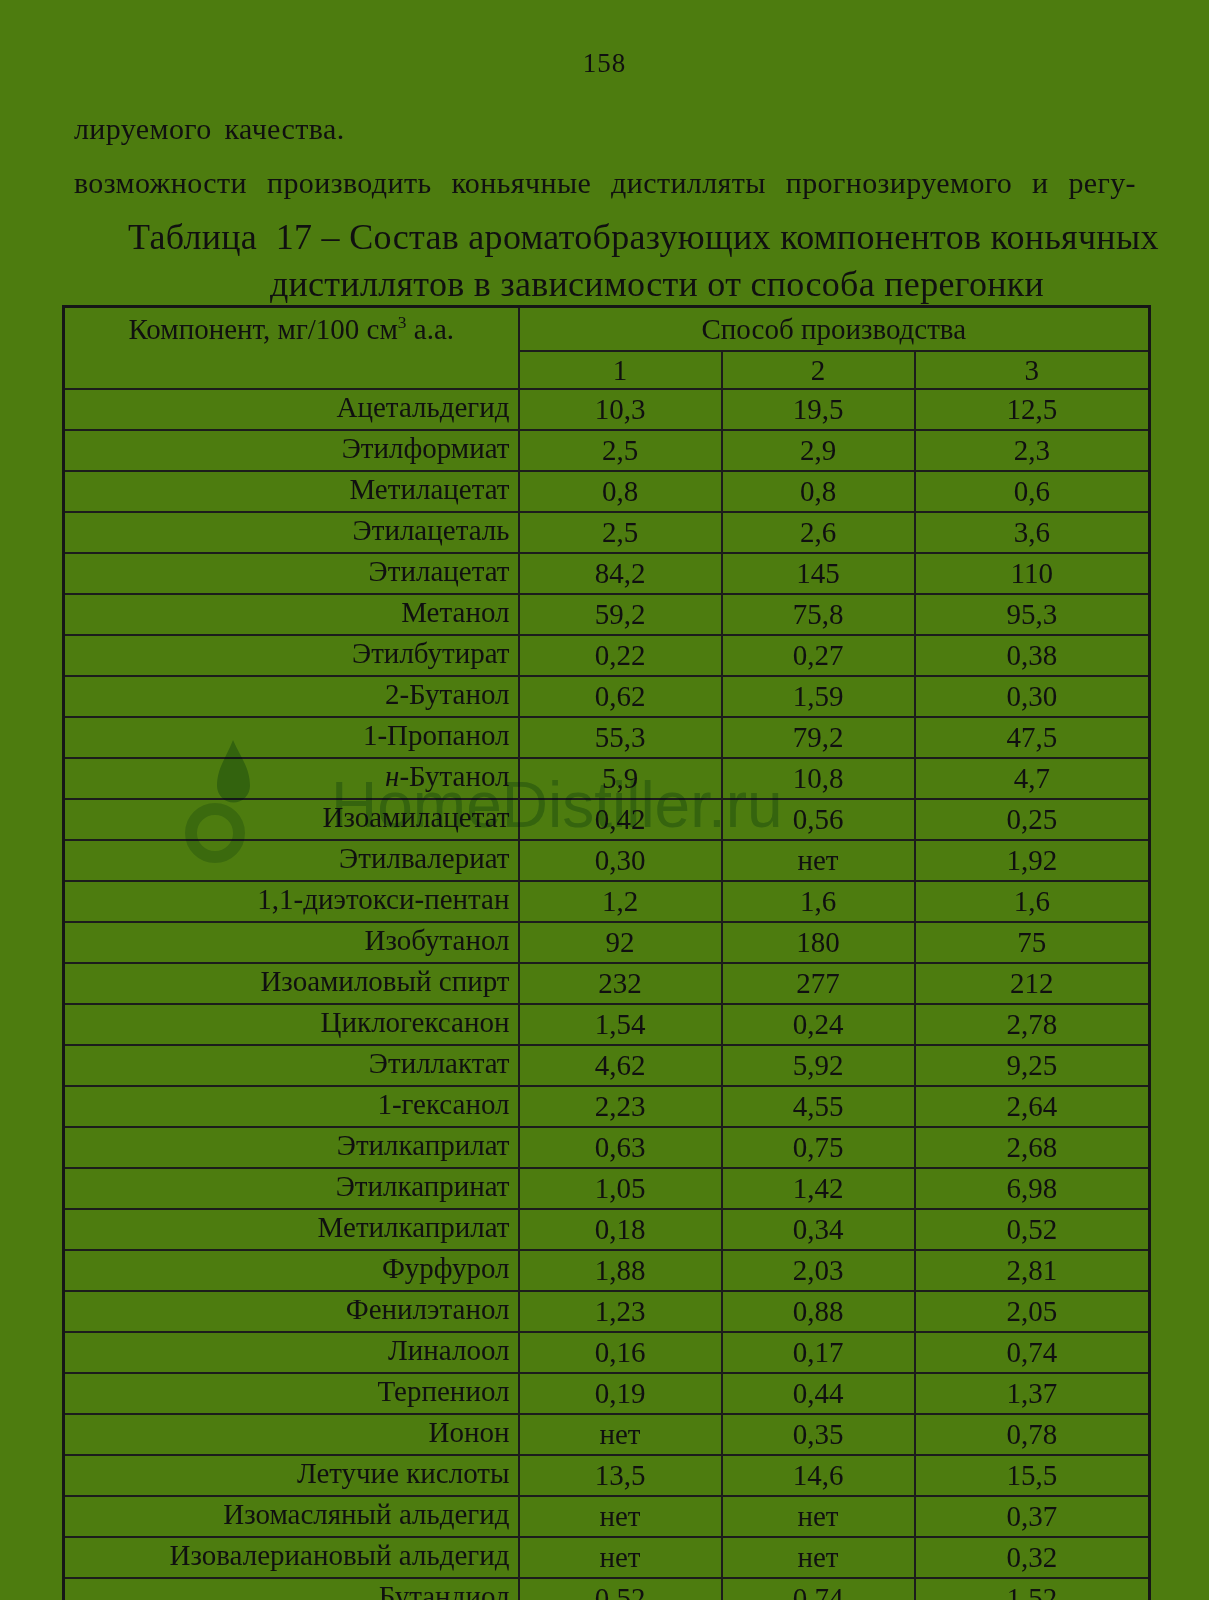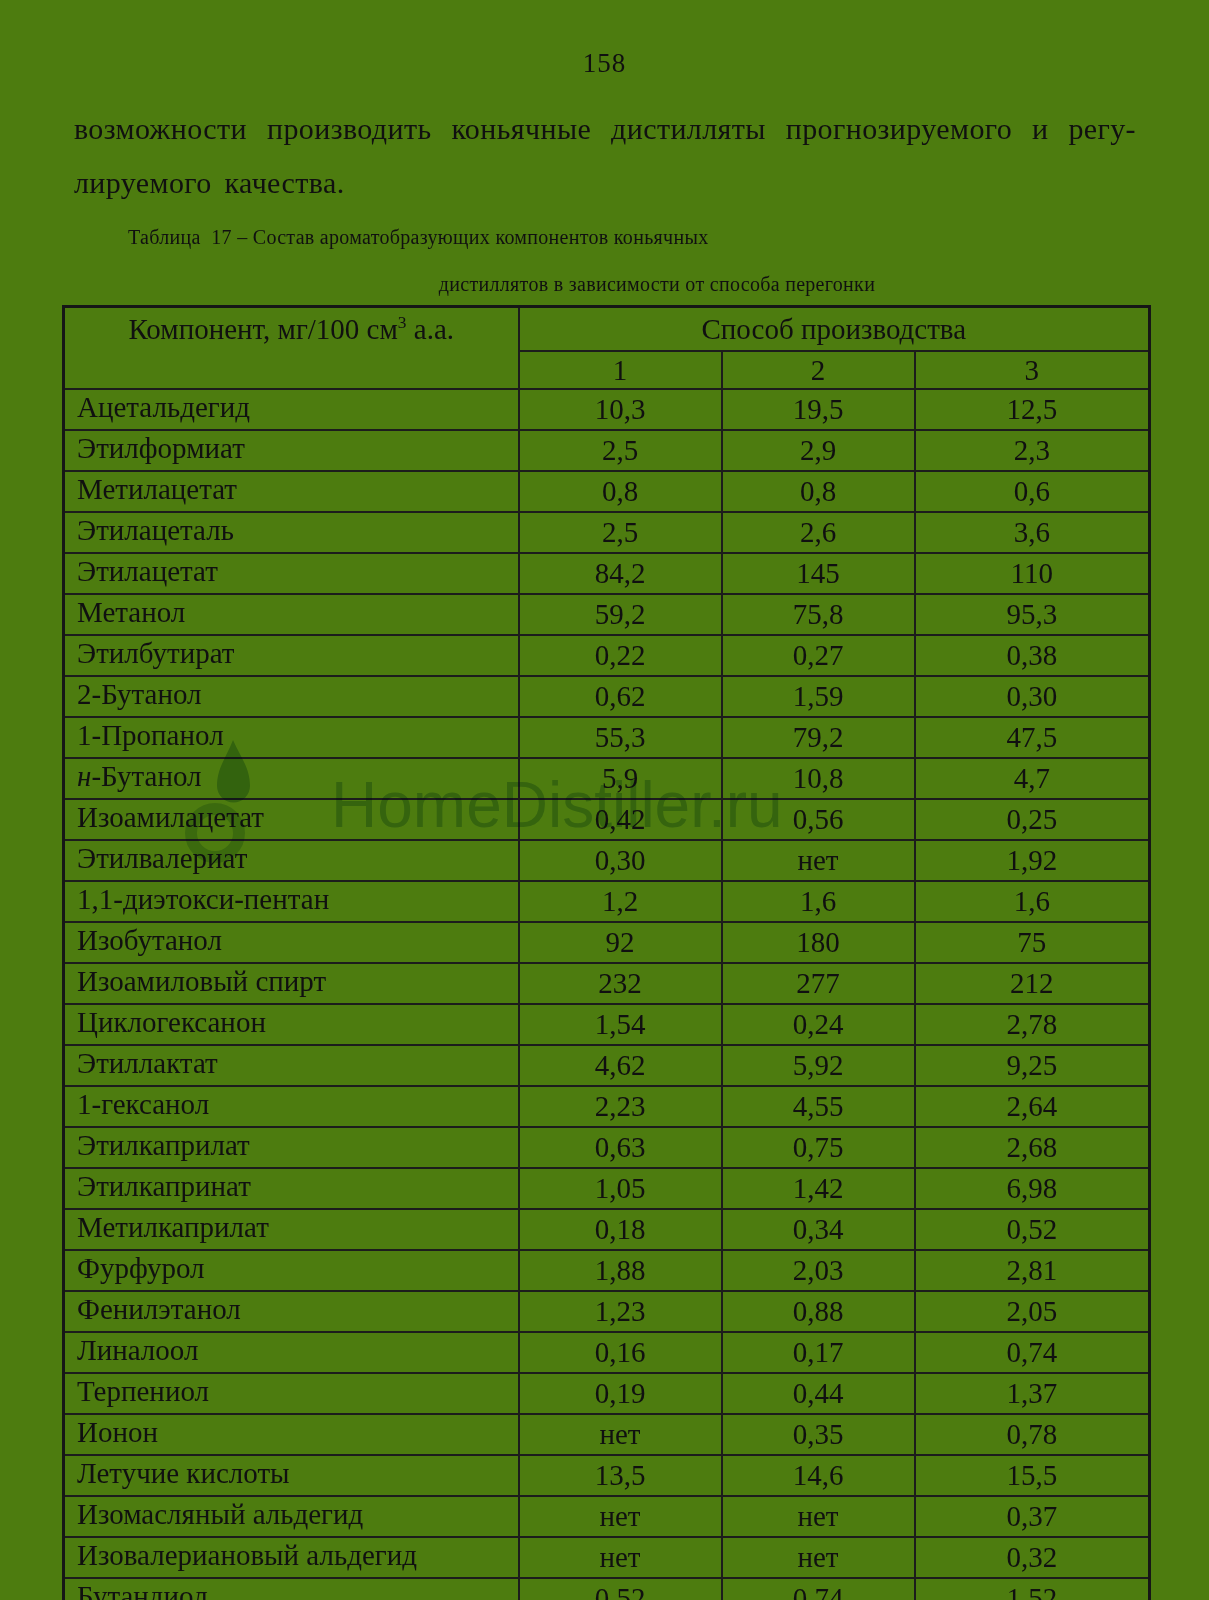--- a/index.html
+++ b/index.html
@@ -12,39 +12,39 @@
     position:absolute; top:48px; left:0; width:100%;
     text-align:center; font-size:27px; letter-spacing:1px;
   }
   .paragraph {
     position:absolute; top:102px; left:74px; width:1062px;
     font-size:30px; line-height:54px; letter-spacing:0.4px; word-spacing:5px;
   }
   .para-line.justify { text-align:justify; text-align-last:justify; }
   .caption {
     position:absolute; top:214px; left:62px; width:1086px;
-    font-size:20px; line-height:47px; letter-spacing:0.3px;
+    font-size:36px; line-height:47px; letter-spacing:0.3px;
   }
   .caption-line1 { padding-left:66px; white-space:pre; }
   .caption-line2 { text-align:center; padding-left:104px; }
   table.data-table {
     position:absolute; top:305px; left:62px; width:1086px;
     border-collapse:collapse; table-layout:fixed;
     font-size:29px; border:3px solid #161616;
   }
   th, td { border:2px solid #1c1c1c; font-weight:normal; }
   th.comp-head {
     text-align:center; vertical-align:top; padding-top:5px; height:40px;
   }
   th.comp-head sup { font-size:0.6em; vertical-align:super; line-height:0; }
   th.method-head { text-align:center; vertical-align:middle; height:40px; }
   th.num-head { text-align:center; height:34px; }
   tbody td { height:35px; }
   td.comp-cell {
-    text-align:left; padding:0 8px 2px 12px;
+    text-align:right; padding:0 8px 2px 12px;
     white-space:pre-line; line-height:35px; vertical-align:top;
   }
   td.comp-cell i { font-style:italic; }
   td.val-cell { text-align:center; vertical-align:top; line-height:37px; }
   .watermark {
     position:absolute; top:733px; left:183px; height:150px;
     display:flex; align-items:flex-start;
     mix-blend-mode:multiply; pointer-events:none;
   }
   .wm-icon { display:block; }
@@ -55,22 +55,22 @@
   }
 </style>
 </head>
 <body>
 
 <div class="page">
 
   <div class="page-number">158</div>
 
   <div class="paragraph">
+    <div class="para-line">лируемого качества.</div>
     <div class="para-line justify">возможности производить коньячные дистилляты прогнозируемого и регу-</div>
-    <div class="para-line">лируемого качества.</div>
   </div>
 
   <div class="caption">
     <div class="caption-line1">Таблица  17 – Состав ароматобразующих компонентов коньячных</div>
     <div class="caption-line2">дистиллятов в зависимости от способа перегонки</div>
   </div>
 
   <table class="data-table">
     <colgroup>
       <col style="width:455px">

